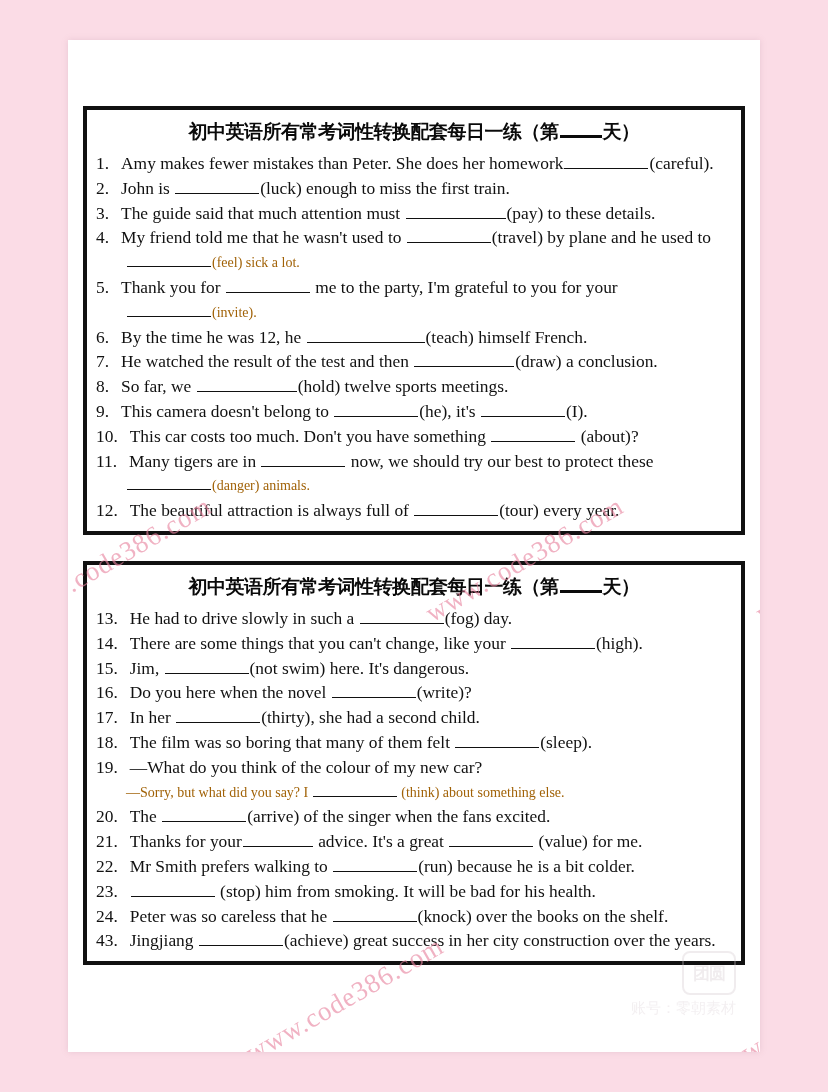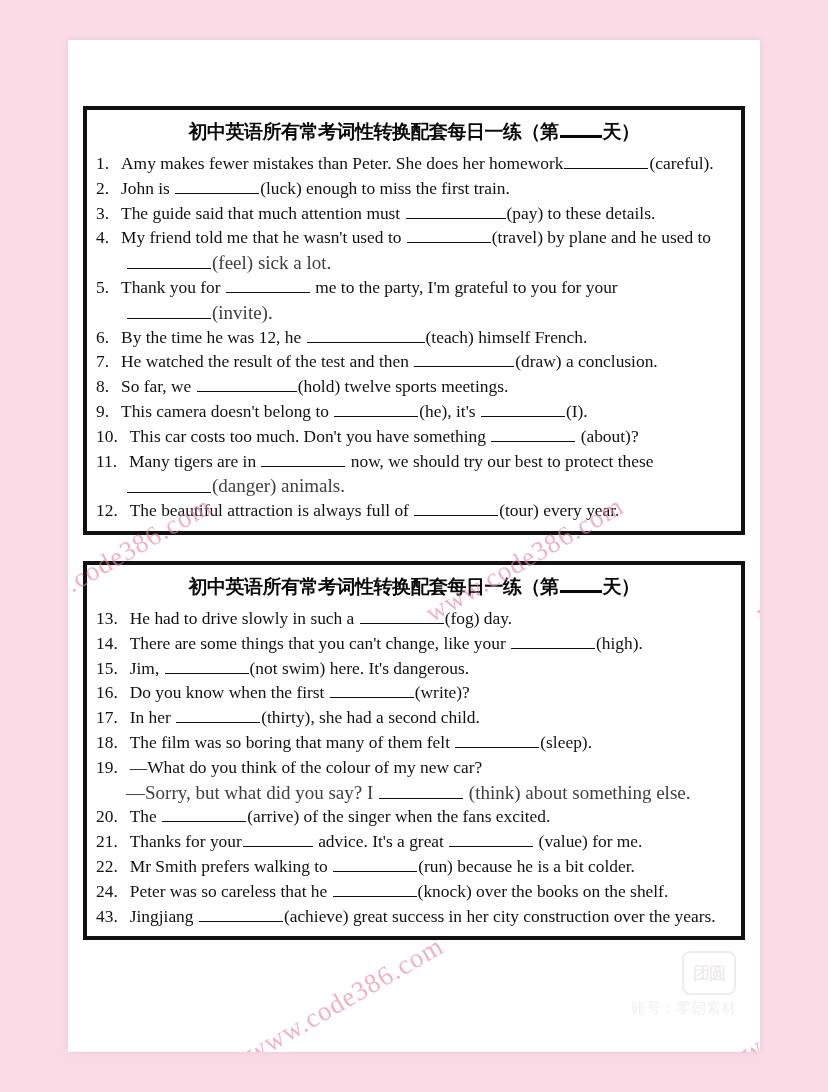--- a/index.html
+++ b/index.html
@@ -127,23 +127,23 @@
   .body-text {
     flex: 1 1 auto;
     min-width: 0;
     margin-left: 12px;
   }
   .item.justify .body-text {
     text-align: justify;
     text-align-last: left;
   }
   .cont-line {
-    font-size: 19px;
+    font-size: 14px;
     line-height: 23.8px;
-    color: #404040;
+    color: #a16207;
     padding-bottom: 1px;
   }
   .cont-line.indent-2 { padding-left: 30px; }
 
   
   .blank {
     display: inline-block;
     border-bottom: 1.3px solid #111;
     vertical-align: baseline;
     height: 0.95em;
@@ -247,21 +247,21 @@
         <div class="item">
           <span class="num">14.</span>
           <span class="body-text"><span>There are some things that you can't change, like your </span><span class="blank b-md"></span><span>(high).</span></span>
         </div>
         <div class="item">
           <span class="num">15.</span>
           <span class="body-text"><span>Jim, </span><span class="blank b-md"></span><span>(not swim) here. It's dangerous.</span></span>
         </div>
         <div class="item">
           <span class="num">16.</span>
-          <span class="body-text"><span>Do you know when the first </span><span class="blank b-md"></span><span>(write)?</span></span>
+          <span class="body-text"><span>Do you here when the novel </span><span class="blank b-md"></span><span>(write)?</span></span>
         </div>
         <div class="item">
           <span class="num">17.</span>
           <span class="body-text"><span>In her </span><span class="blank b-md"></span><span>(thirty), she had a second child.</span></span>
         </div>
         <div class="item">
           <span class="num">18.</span>
           <span class="body-text"><span>The film was so boring that many of them felt </span><span class="blank b-md"></span><span>(sleep).</span></span>
         </div>
         <div class="item">
@@ -273,20 +273,24 @@
           <span class="num">20.</span>
           <span class="body-text"><span>The </span><span class="blank b-md"></span><span>(arrive) of the singer when the fans excited.</span></span>
         </div>
         <div class="item">
           <span class="num">21.</span>
           <span class="body-text"><span>Thanks for your</span><span class="blank b-sm"></span><span> advice. It's a great </span><span class="blank b-md"></span><span> (value) for me.</span></span>
         </div>
         <div class="item">
           <span class="num">22.</span>
           <span class="body-text"><span>Mr Smith prefers walking to </span><span class="blank b-md"></span><span>(run) because he is a bit colder.</span></span>
+        </div>
+        <div class="item">
+          <span class="num">23.</span>
+          <span class="body-text"><span class="blank b-md"></span><span> (stop) him from smoking. It will be bad for his health.</span></span>
         </div>
         <div class="item">
           <span class="num">24.</span>
           <span class="body-text"><span>Peter was so careless that he </span><span class="blank b-md"></span><span>(knock) over the books on the shelf.</span></span>
         </div>
         <div class="item">
           <span class="num">43.</span>
           <span class="body-text"><span>Jingjiang </span><span class="blank b-md"></span><span>(achieve) great success in her city construction over the years.</span></span>
         </div>
       </div>

